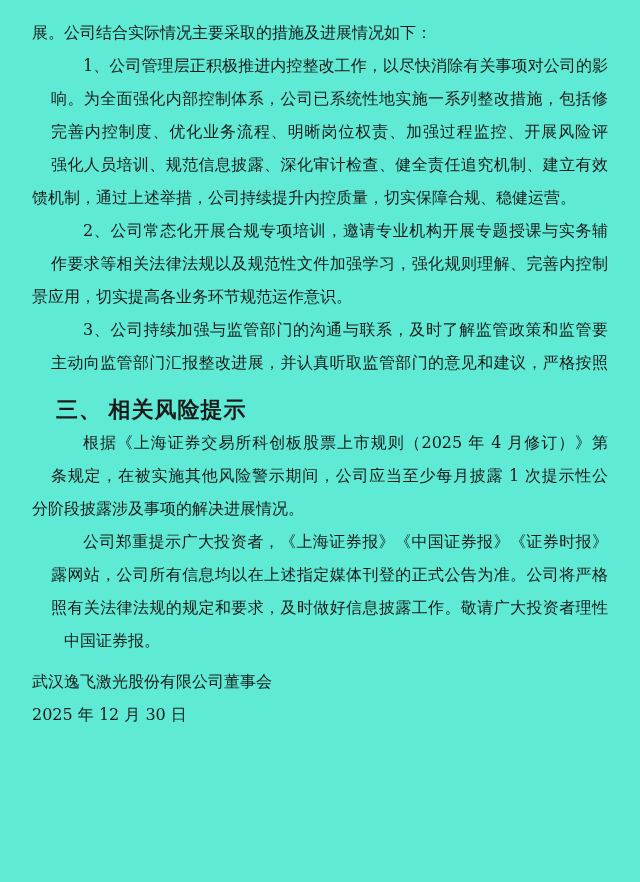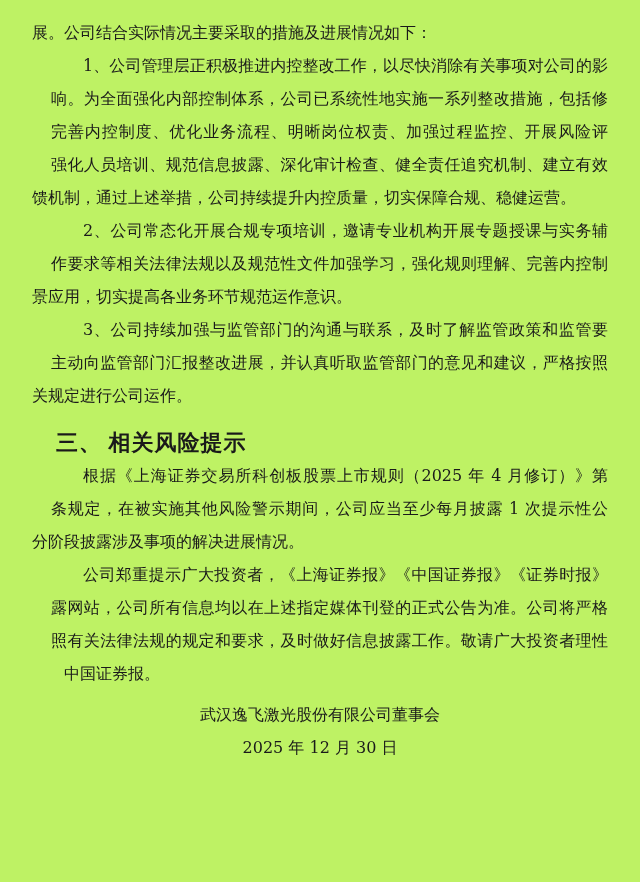--- a/index.html
+++ b/index.html
@@ -5,21 +5,21 @@
   html, body {
     margin: 0;
     padding: 0;
     background: #ffffff;
   }
   .page {
     position: relative;
     width: 640px;
     height: 882px;
     box-sizing: border-box;
-    background: #bef264;
+    background: #5eead4;
     padding: 16px 32px 0 32px;
     overflow: hidden;
     font-family: "DejaVu Serif", "Liberation Serif", serif;
     font-size: 16px;
     color: #1a1a1a;
   }
   .line {
     line-height: 33px;
     height: 33px;
     overflow: hidden;
@@ -34,21 +34,21 @@
   }
   .line.heading {
     font-family: Liberation Serif, serif;
     font-weight: bold;
     font-size: 22px;
     text-indent: 24px;
     margin-top: 14px;
     letter-spacing: 1px;
   }
   .line.right {
-    text-align: center;
+    text-align: left;
   }
   .line.sig {
     margin-top: 8px;
   }
 </style>
 </head>
 <body>
 
 <div class="page">
   <div id="doc">
@@ -56,21 +56,20 @@
       <div class="line indent justify">1、公司管理层正积极推进内控整改工作，以尽快消除有关事项对公司的影</div>
       <div class="line justify">响。为全面强化内部控制体系，公司已系统性地实施一系列整改措施，包括修订</div>
       <div class="line justify">完善内控制度、优化业务流程、明晰岗位权责、加强过程监控、开展风险评估、</div>
       <div class="line justify">强化人员培训、规范信息披露、深化审计检查、健全责任追究机制、建立有效反</div>
       <div class="line">馈机制，通过上述举措，公司持续提升内控质量，切实保障合规、稳健运营。</div>
       <div class="line indent justify">2、公司常态化开展合规专项培训，邀请专业机构开展专题授课与实务辅导，</div>
       <div class="line justify">作要求等相关法律法规以及规范性文件加强学习，强化规则理解、完善内控制度</div>
       <div class="line">景应用，切实提高各业务环节规范运作意识。</div>
       <div class="line indent justify">3、公司持续加强与监管部门的沟通与联系，及时了解监管政策和监管要点，</div>
       <div class="line justify">主动向监管部门汇报整改进展，并认真听取监管部门的意见和建议，严格按照相</div>
-      <div class="line">关规定进行公司运作。</div>
       <div class="line heading">三、 相关风险提示</div>
       <div class="line indent justify">根据《上海证券交易所科创板股票上市规则（2025 年 4 月修订）》第 12.9.5</div>
       <div class="line justify">条规定，在被实施其他风险警示期间，公司应当至少每月披露 1 次提示性公告，</div>
       <div class="line">分阶段披露涉及事项的解决进展情况。</div>
       <div class="line indent justify">公司郑重提示广大投资者，《上海证券报》《中国证券报》《证券时报》《证券</div>
       <div class="line justify">露网站，公司所有信息均以在上述指定媒体刊登的正式公告为准。公司将严格按</div>
       <div class="line justify">照有关法律法规的规定和要求，及时做好信息披露工作。敬请广大投资者理性投</div>
       <div class="line indent">中国证券报。</div>
       <div class="line right sig">武汉逸飞激光股份有限公司董事会</div>
       <div class="line right">2025 年 12 月 30 日</div>

